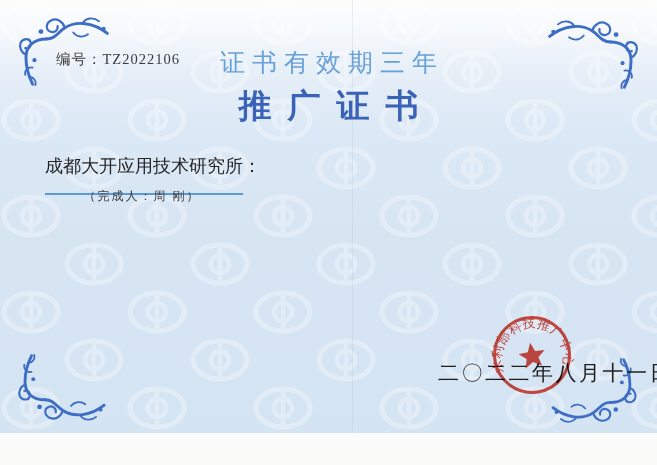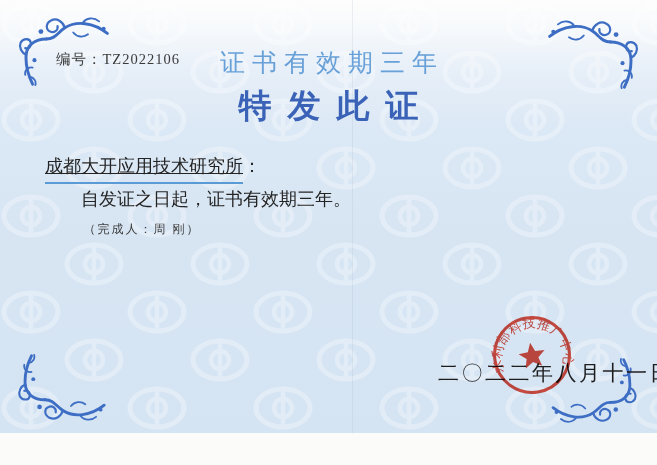--- a/index.html
+++ b/index.html
@@ -38,21 +38,21 @@
     font-family:"Liberation Sans","DejaVu Sans",sans-serif;font-weight:700;
     font-size:33px;color:#3a63b8;letter-spacing:16px;text-indent:16px;white-space:nowrap;
   }
   
   .body-block{
     position:absolute;left:45px;top:150px;width:574px;
     font-size:18px;line-height:33px;color:#242424;text-align:justify;
   }
   .body-block p{margin:0;}
   .recipient-line{text-indent:0;}
-  .u-blue{border-bottom:2px solid #5b9bd5;padding-bottom:6px;text-decoration:underline;}
+  .u-blue{border-bottom:2px solid #5b9bd5;padding-bottom:17px;}
   .para{text-indent:2em;}
   .note{
     font-size:12px;color:#3c3c3c;letter-spacing:2px;text-indent:3.2em;line-height:26px;margin-top:2px;
   }
   
   .issue-date{
     position:absolute;left:438px;top:359px;
     font-size:21px;color:#1d1d1d;letter-spacing:2.5px;white-space:nowrap;
   }
   .seal{
@@ -113,25 +113,24 @@
       </svg>
     <svg class="flourish fl-bl" width="96" height="70">
         <use href="#flourish"></use>
       </svg>
     <svg class="flourish fl-br" width="96" height="68">
         <use href="#flourish"></use>
       </svg>
 
     <div class="serial">编号：TZ2022106</div>
     <div class="title1">证书有效期三年</div>
-    <div class="title2">特发此证</div>
+    <div class="title2">推广证书</div>
 
     <div class="body-block">
       <p class="recipient-line"><span class="u-blue">成都大开应用技术研究所</span><span>：</span></p>
-      <p class="para">自发证之日起，证书有效期三年。</p>
       <p class="note">（完成人：周 刚）</p>
     </div>
 
     <div class="issue-date">二〇二二年八月十一日</div>
 
     <svg class="seal" viewBox="0 0 80 80">
       <circle cx="40" cy="40" r="36.5" fill="none" stroke="#da3a2c" stroke-width="3"></circle>
       <path fill="#da3a2c" d="M40,28 L43.6,36.6 L52.8,37.2 L45.8,43.1 L48.1,52 L40,47 L31.9,52 L34.2,43.1 L27.2,37.2 L36.4,36.6 Z"></path>
       <path id="sealArc" d="M 11,53 A 30.5,30.5 0 1 1 69,53" fill="none"></path>
       <text font-size="12.5" fill="#da3a2c" font-family="Liberation Sans, sans-serif" letter-spacing="0.5">

